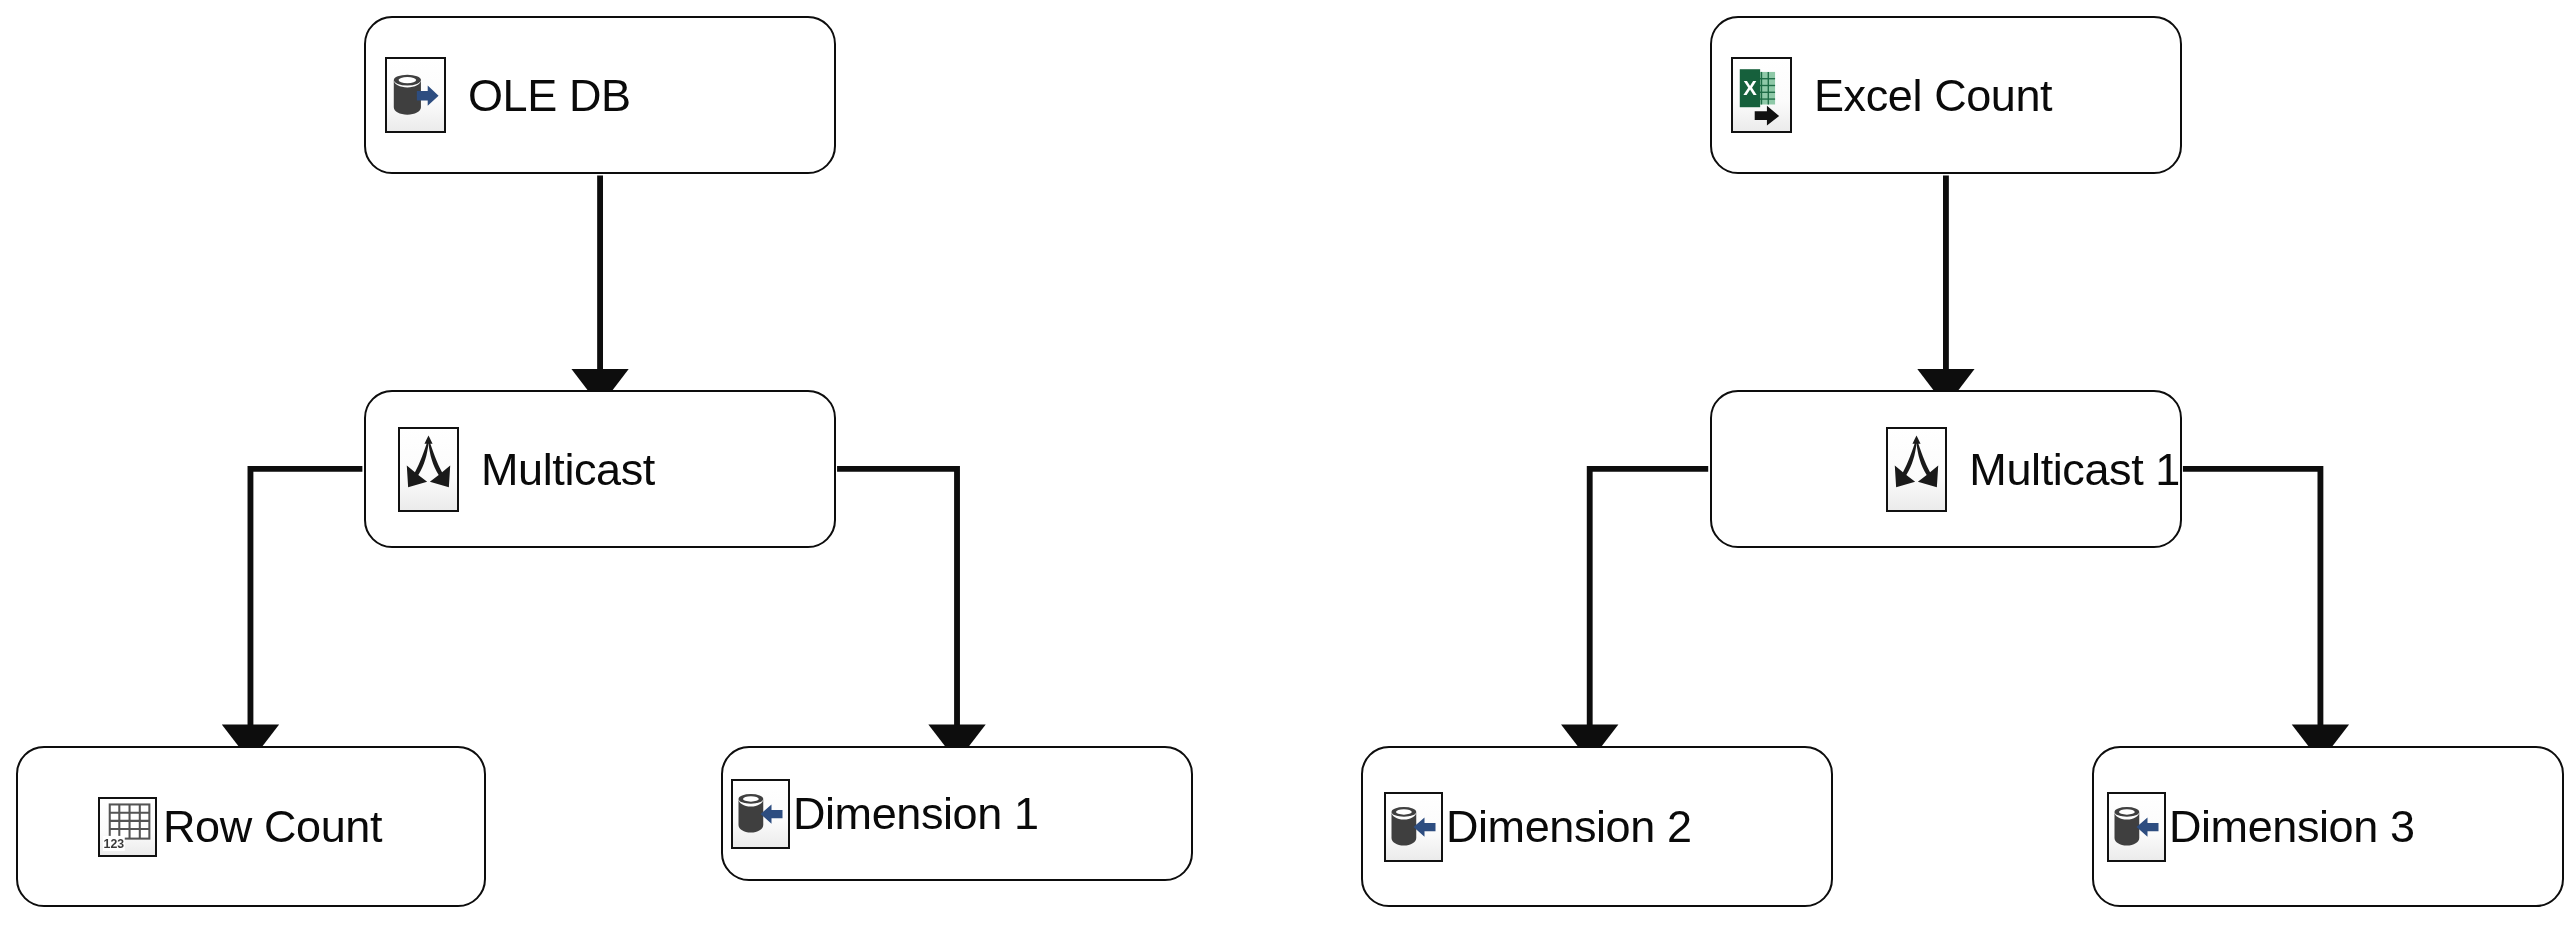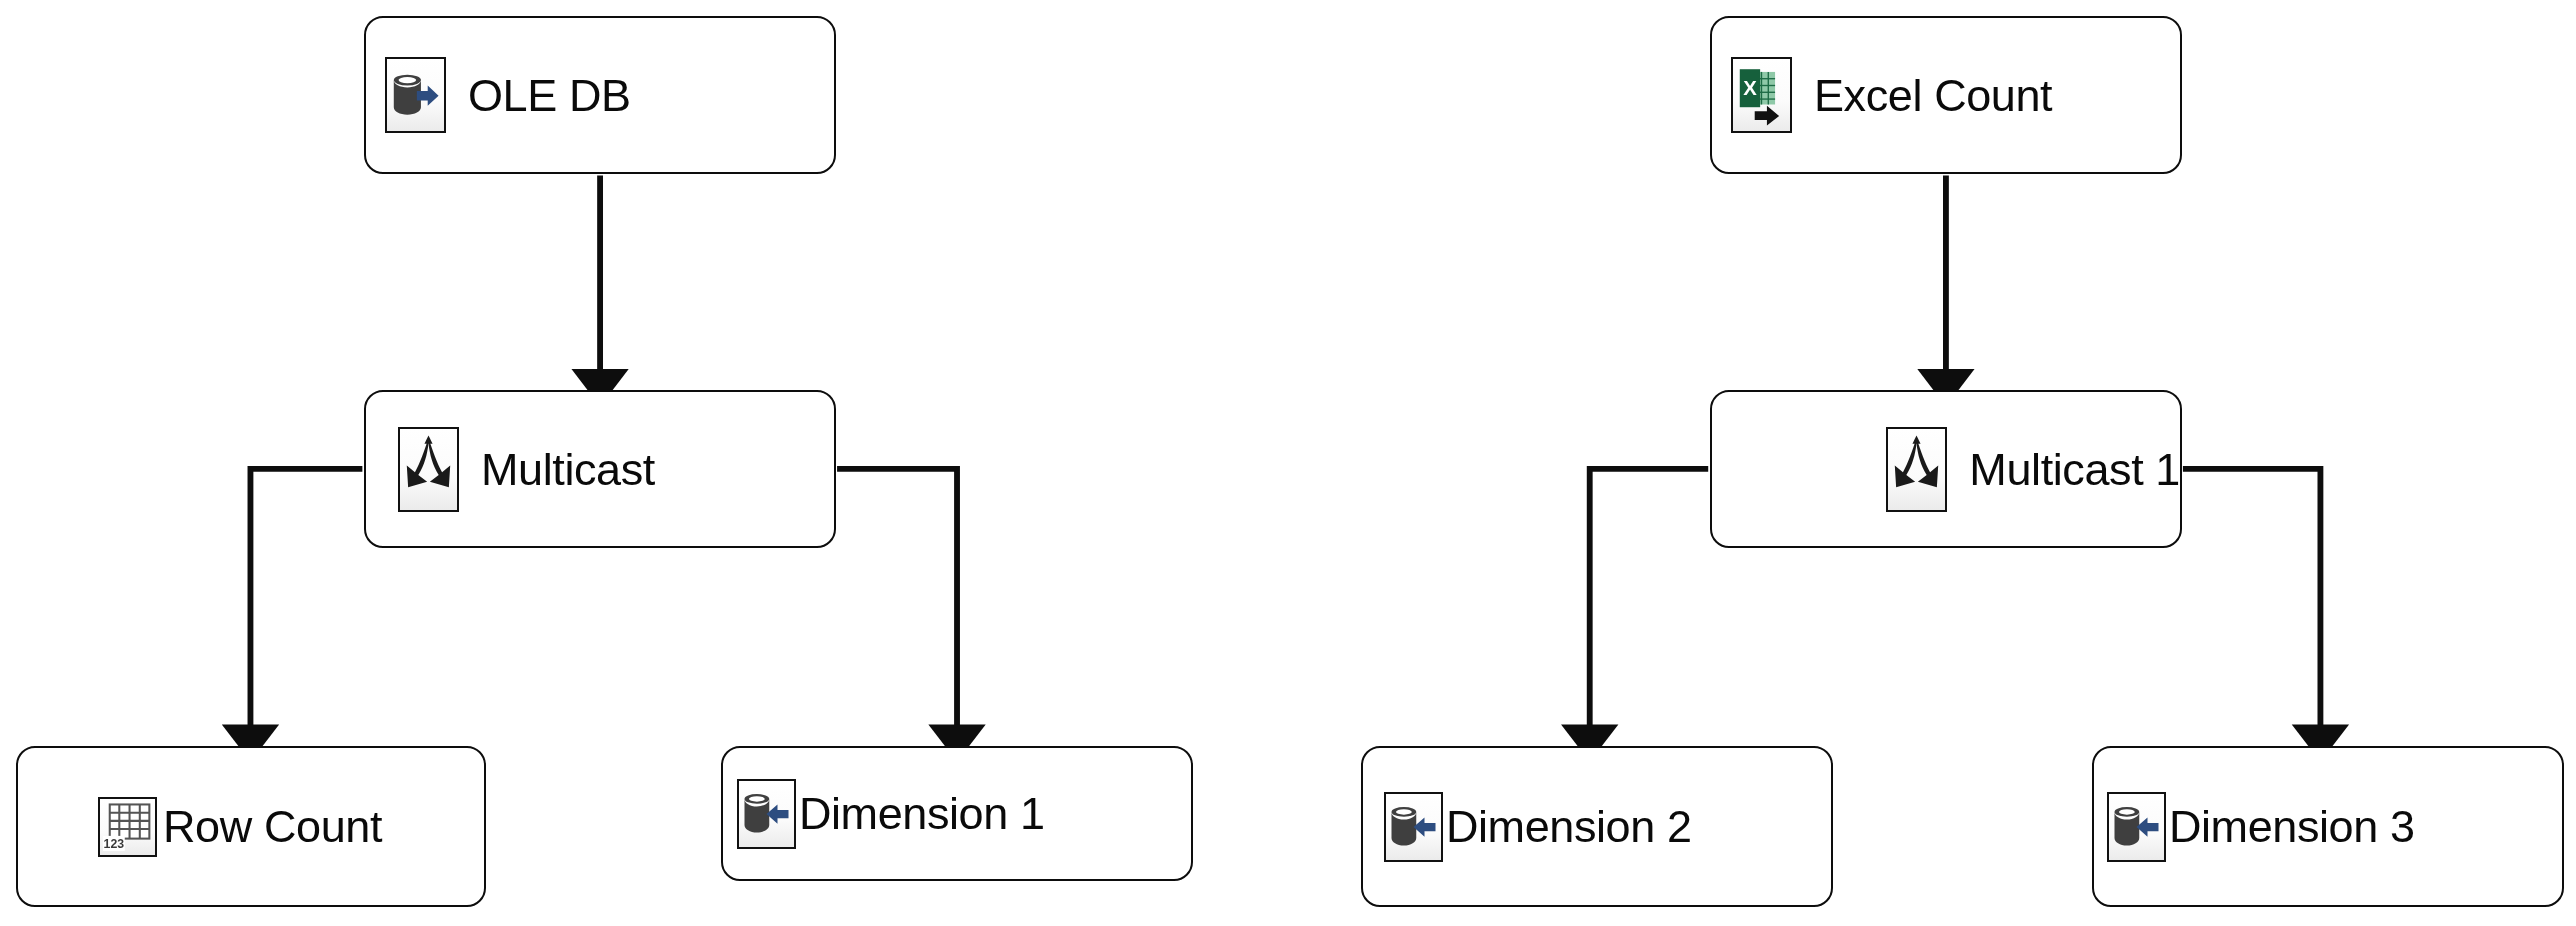--- a/index.html
+++ b/index.html
@@ -25,21 +25,21 @@
     width: 2576px;
     height: 926px;
     pointer-events: none;
   }
   
   .node {
     position: absolute;
     box-sizing: border-box;
     background: #ffffff;
     border: 2.2px solid #0d0d0d;
-    border-radius: 19px;
+    border-radius: 28px;
     display: flex;
     align-items: center;
     padding-left: 19px;
   }
   .node-icon {
     flex: 0 0 auto;
     width: 61px;
     height: 76px;
     box-sizing: border-box;
     border: 2.2px solid #111111;
@@ -153,21 +153,21 @@
           <line x1="43" y1="8" x2="43" y2="58"></line>
           <line x1="58" y1="8" x2="58" y2="58"></line>
         </g>
         <rect x="4" y="54" width="32" height="22" fill="#ffffff"></rect>
         <text x="20" y="72" font-family="'Liberation Sans',sans-serif" font-size="18" font-weight="bold" fill="#3a3a3a" text-anchor="middle">123</text>
       </svg>
     </div>
     <div class="node-label gap-none">Row Count</div>
   </div>
 
-  <div class="node" style="left:721px; top:746px; width:472px; height:135px; padding-left:14px;">
+  <div class="node" style="left:721px; top:746px; width:472px; height:135px; padding-left:8px;">
     <div class="node-icon" style="width:59px; height:70px;">
       <svg viewBox="0 0 80 96">
         <ellipse cx="26" cy="26" rx="18" ry="7" fill="#3f3f3f"></ellipse>
         <ellipse cx="26" cy="26" rx="11.5" ry="4" fill="#ffffff"></ellipse>
         <path d="M 8,26 L 8,64 C 8,70 16,75 26,75 C 36,75 44,70 44,64 L 44,26 C 44,32 36,37 26,37 C 16,37 8,32 8,26 Z" fill="#3f3f3f"></path>
         <path d="M 72,42 L 56,42 L 56,34 L 40,48 L 56,62 L 56,54 L 72,54 Z" fill="#2d4d80"></path>
       </svg>
     </div>
     <div class="node-label gap-tight">Dimension 1</div>
   </div>

